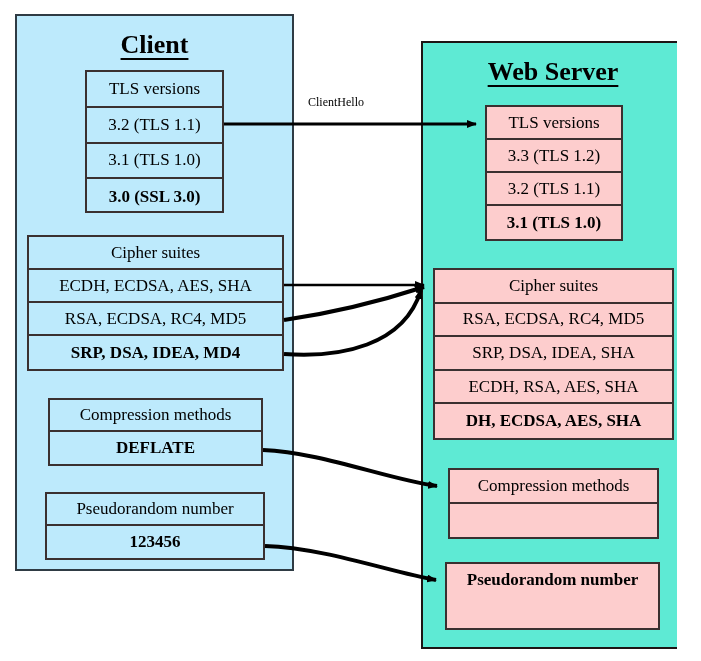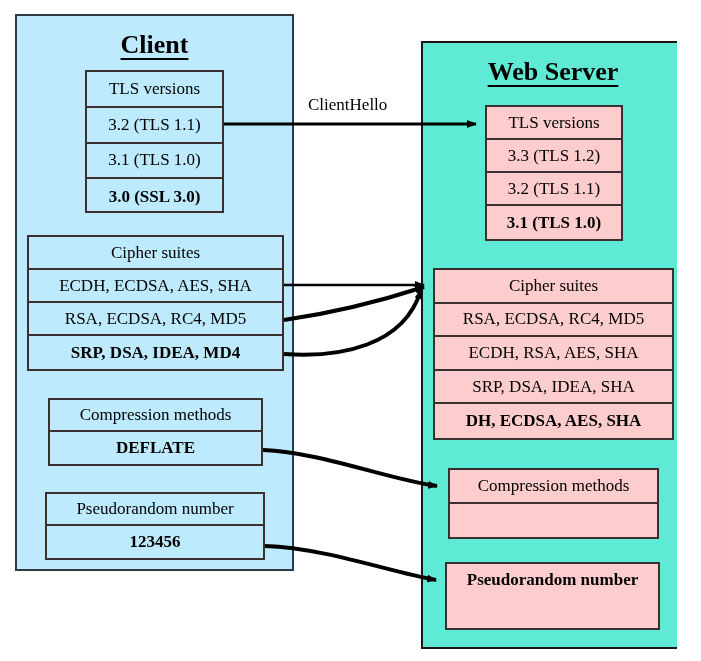--- a/index.html
+++ b/index.html
@@ -96,21 +96,21 @@
   #wires {
     position: absolute;
     left: 0; top: 0;
     width: 701px; height: 661px;
     pointer-events: none;
   }
 
   
   .edge-label {
     position: absolute;
-    font-size: 17px;
+    font-size: 12px;
     color: #000;
     white-space: nowrap;
   }
   #clienthello-label { left: 308px; top: 95px; }
 </style>
 </head>
 <body>
 
 <div id="canvas">
 
@@ -149,22 +149,22 @@
   <div class="rec server" id="server-tls">
     <div class="row">TLS versions</div>
     <div class="row">3.3 (TLS 1.2)</div>
     <div class="row">3.2 (TLS 1.1)</div>
     <div class="row">3.1 (TLS 1.0)</div>
   </div>
 
   <div class="rec server" id="server-ciphers">
     <div class="row">Cipher suites</div>
     <div class="row">RSA, ECDSA, RC4, MD5</div>
+    <div class="row">SRP, DSA, IDEA, SHA</div>
     <div class="row">ECDH, RSA, AES, SHA</div>
-    <div class="row">SRP, DSA, IDEA, SHA</div>
     <div class="row">DH, ECDSA, AES, SHA</div>
   </div>
 
   <div class="rec server" id="server-compress">
     <div class="row">Compression methods</div>
     <div class="row"></div>
   </div>
 
   <div class="rec server" id="server-random">
     <div class="row">Pseudorandom number</div>

